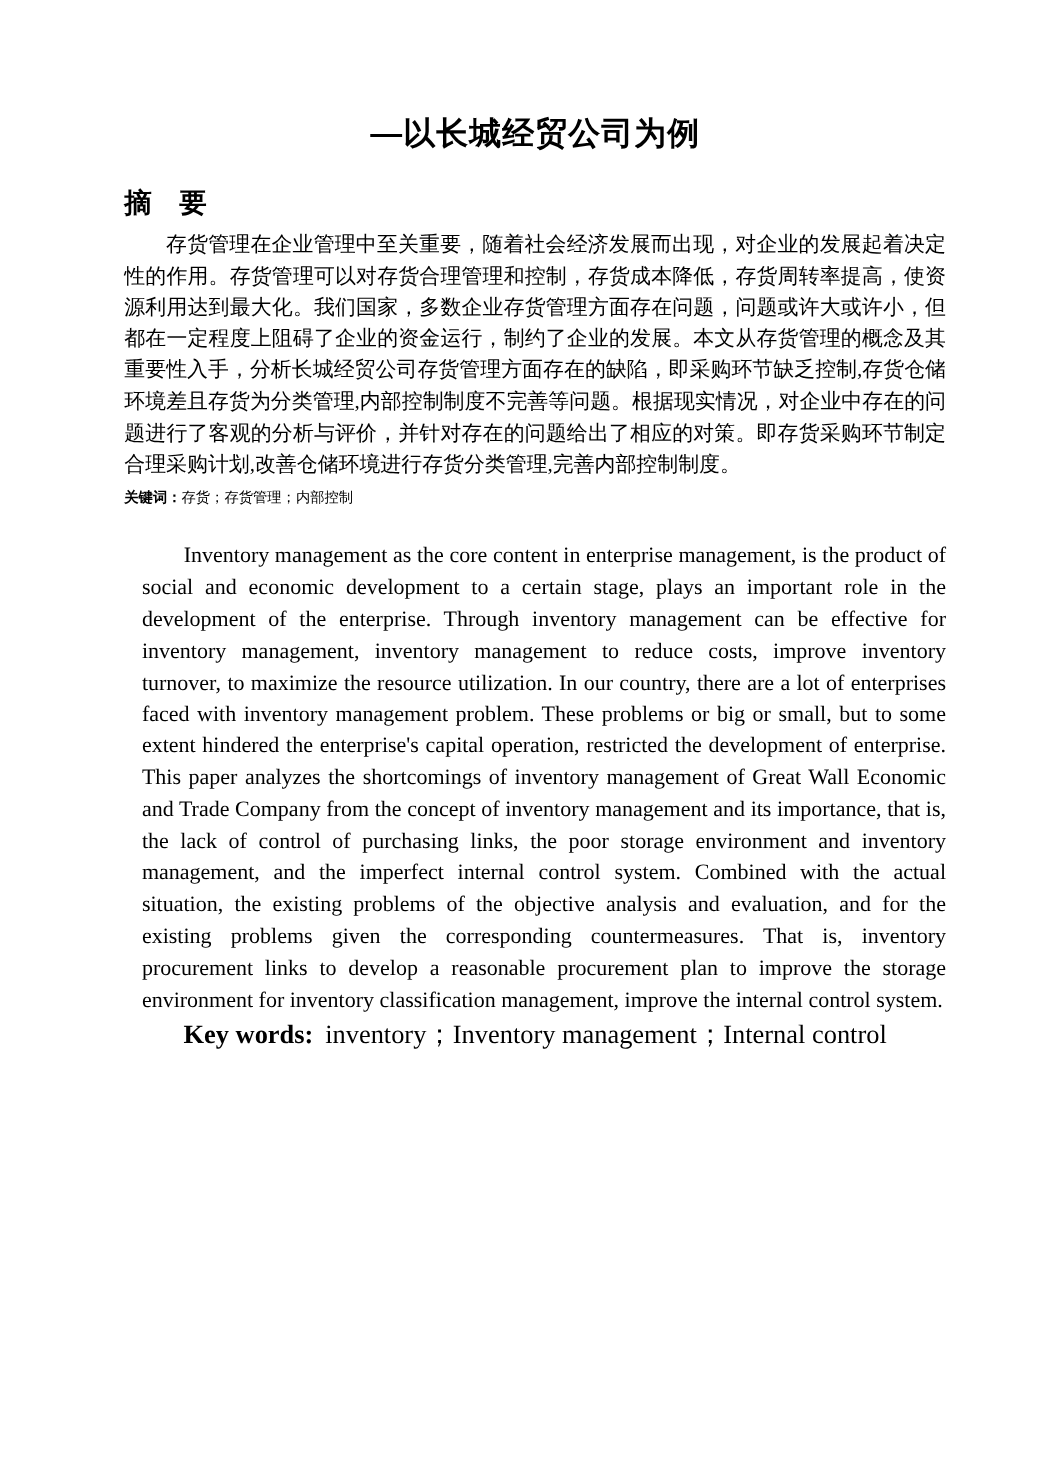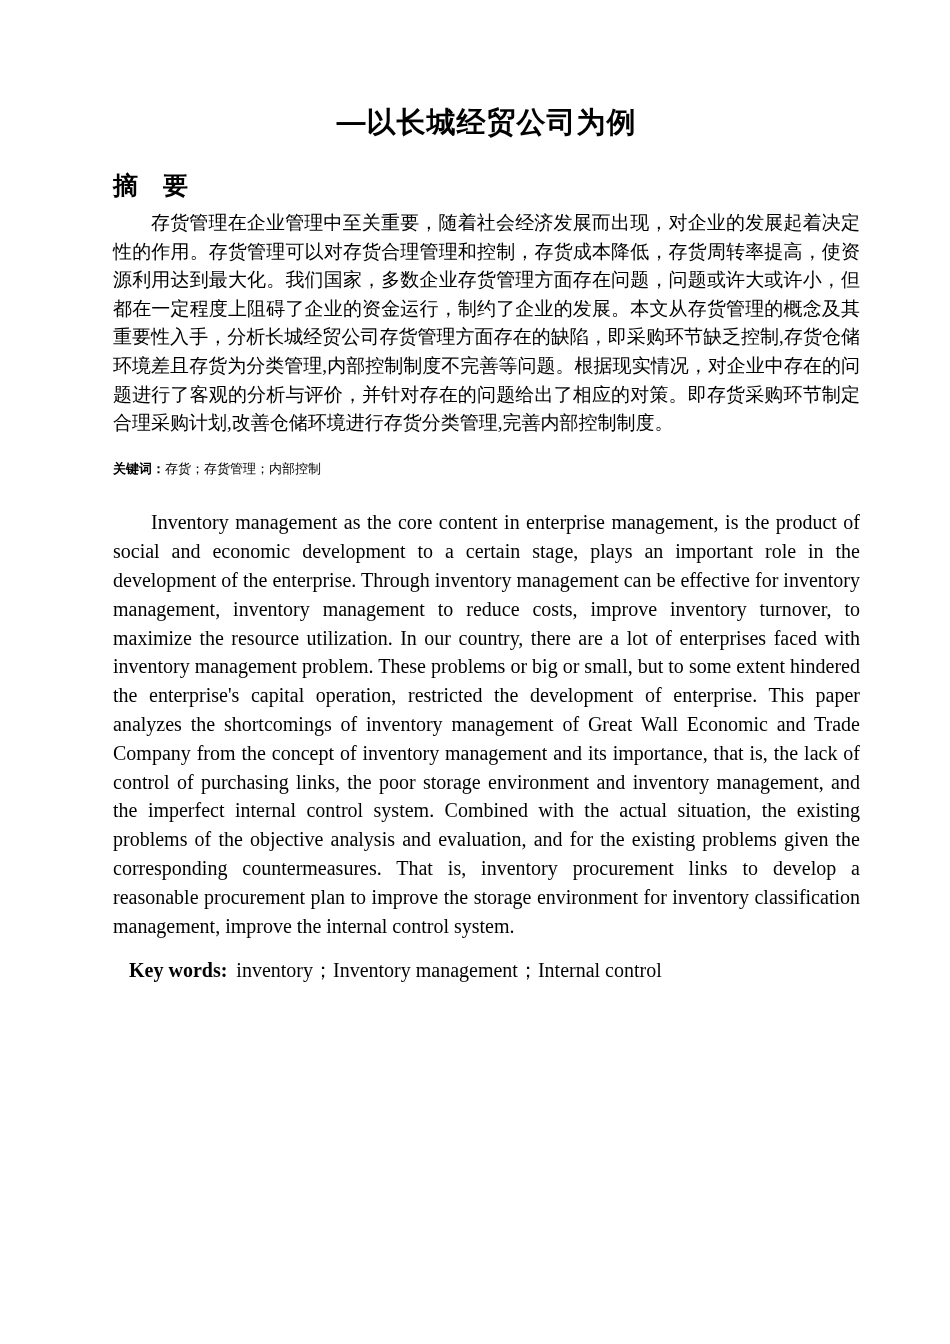--- a/index.html
+++ b/index.html
@@ -36,21 +36,21 @@
     font-size: 25px;
     line-height: 33px;
     text-align: left;
     margin: 28px 0 0 0;
   }
   .cn-paragraph {
     font-size: 19px;
     line-height: 28.6px;
     text-align: justify;
     text-indent: 2em;
-    margin: 7px 0 17px 0;
+    margin: 7px 0 0 0;
   }
   .cn-keywords-line {
     font-size: 13px;
     line-height: 28.6px;
     margin: 0;
   }
   .cn-keywords-line .label {
     font-family: "Liberation Sans", "DejaVu Sans", sans-serif;
     font-weight: bold;
   }
@@ -61,26 +61,27 @@
     line-height: 34px;
     text-align: center;
     letter-spacing: 0.5px;
     margin: 22px 0 0 0;
   }
   .en-paragraph {
     font-size: 20px;
     line-height: 28.8px;
     text-align: justify;
     text-indent: 38px;
-    margin: 25px 0 0 0;
+    margin: 25px 0 0 16px;
   }
   .en-keywords-line {
-    font-size: 20px;
+    font-size: 24px;
     line-height: 28.8px;
-    margin: 16px;
+    margin: 4px;
+    text-align: center;
   }
   .en-keywords-line .label {
     font-weight: bold;
   }
   .kw-sep { display: inline-block; width: 0.45em; }
 </style>
 </head>
 <body>
 
 <div class="page">

